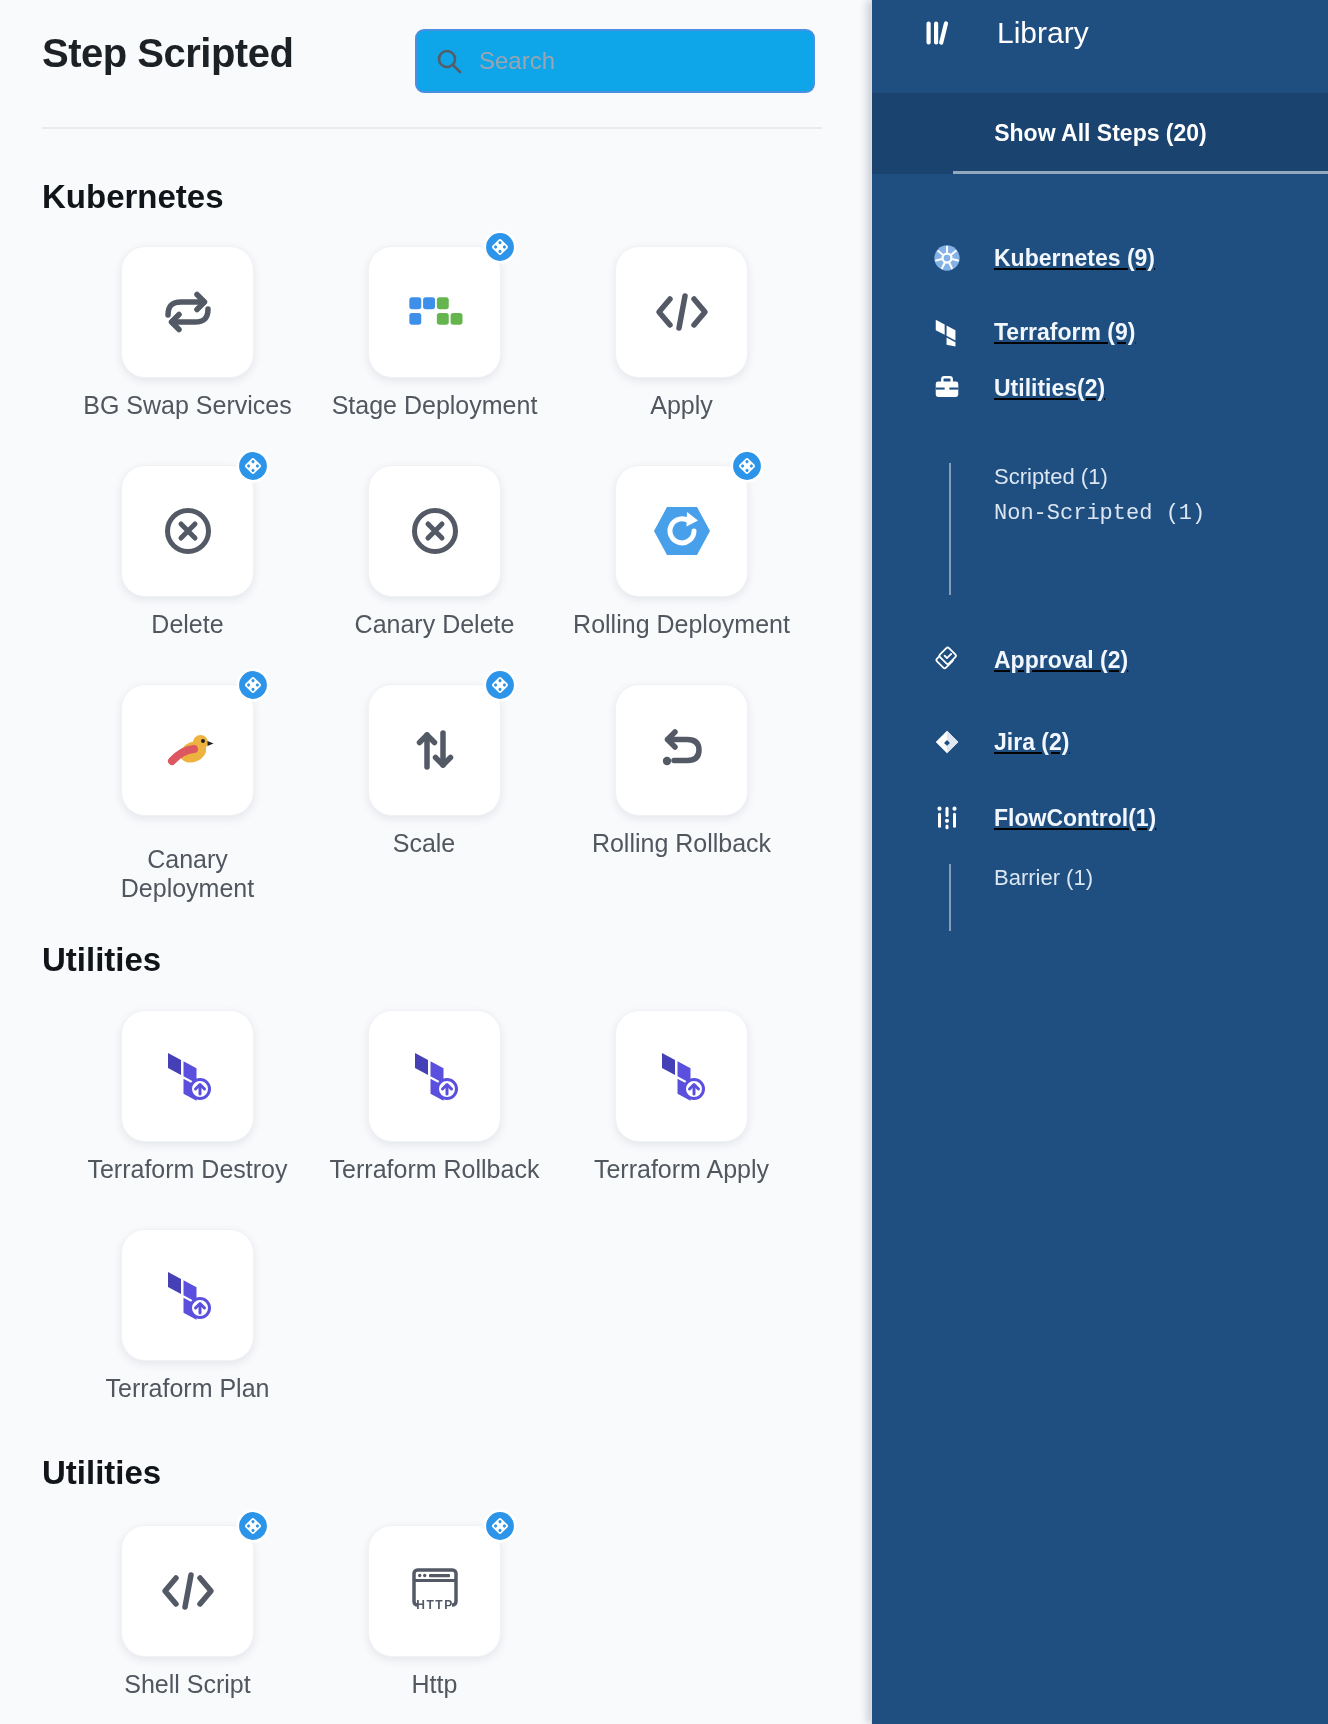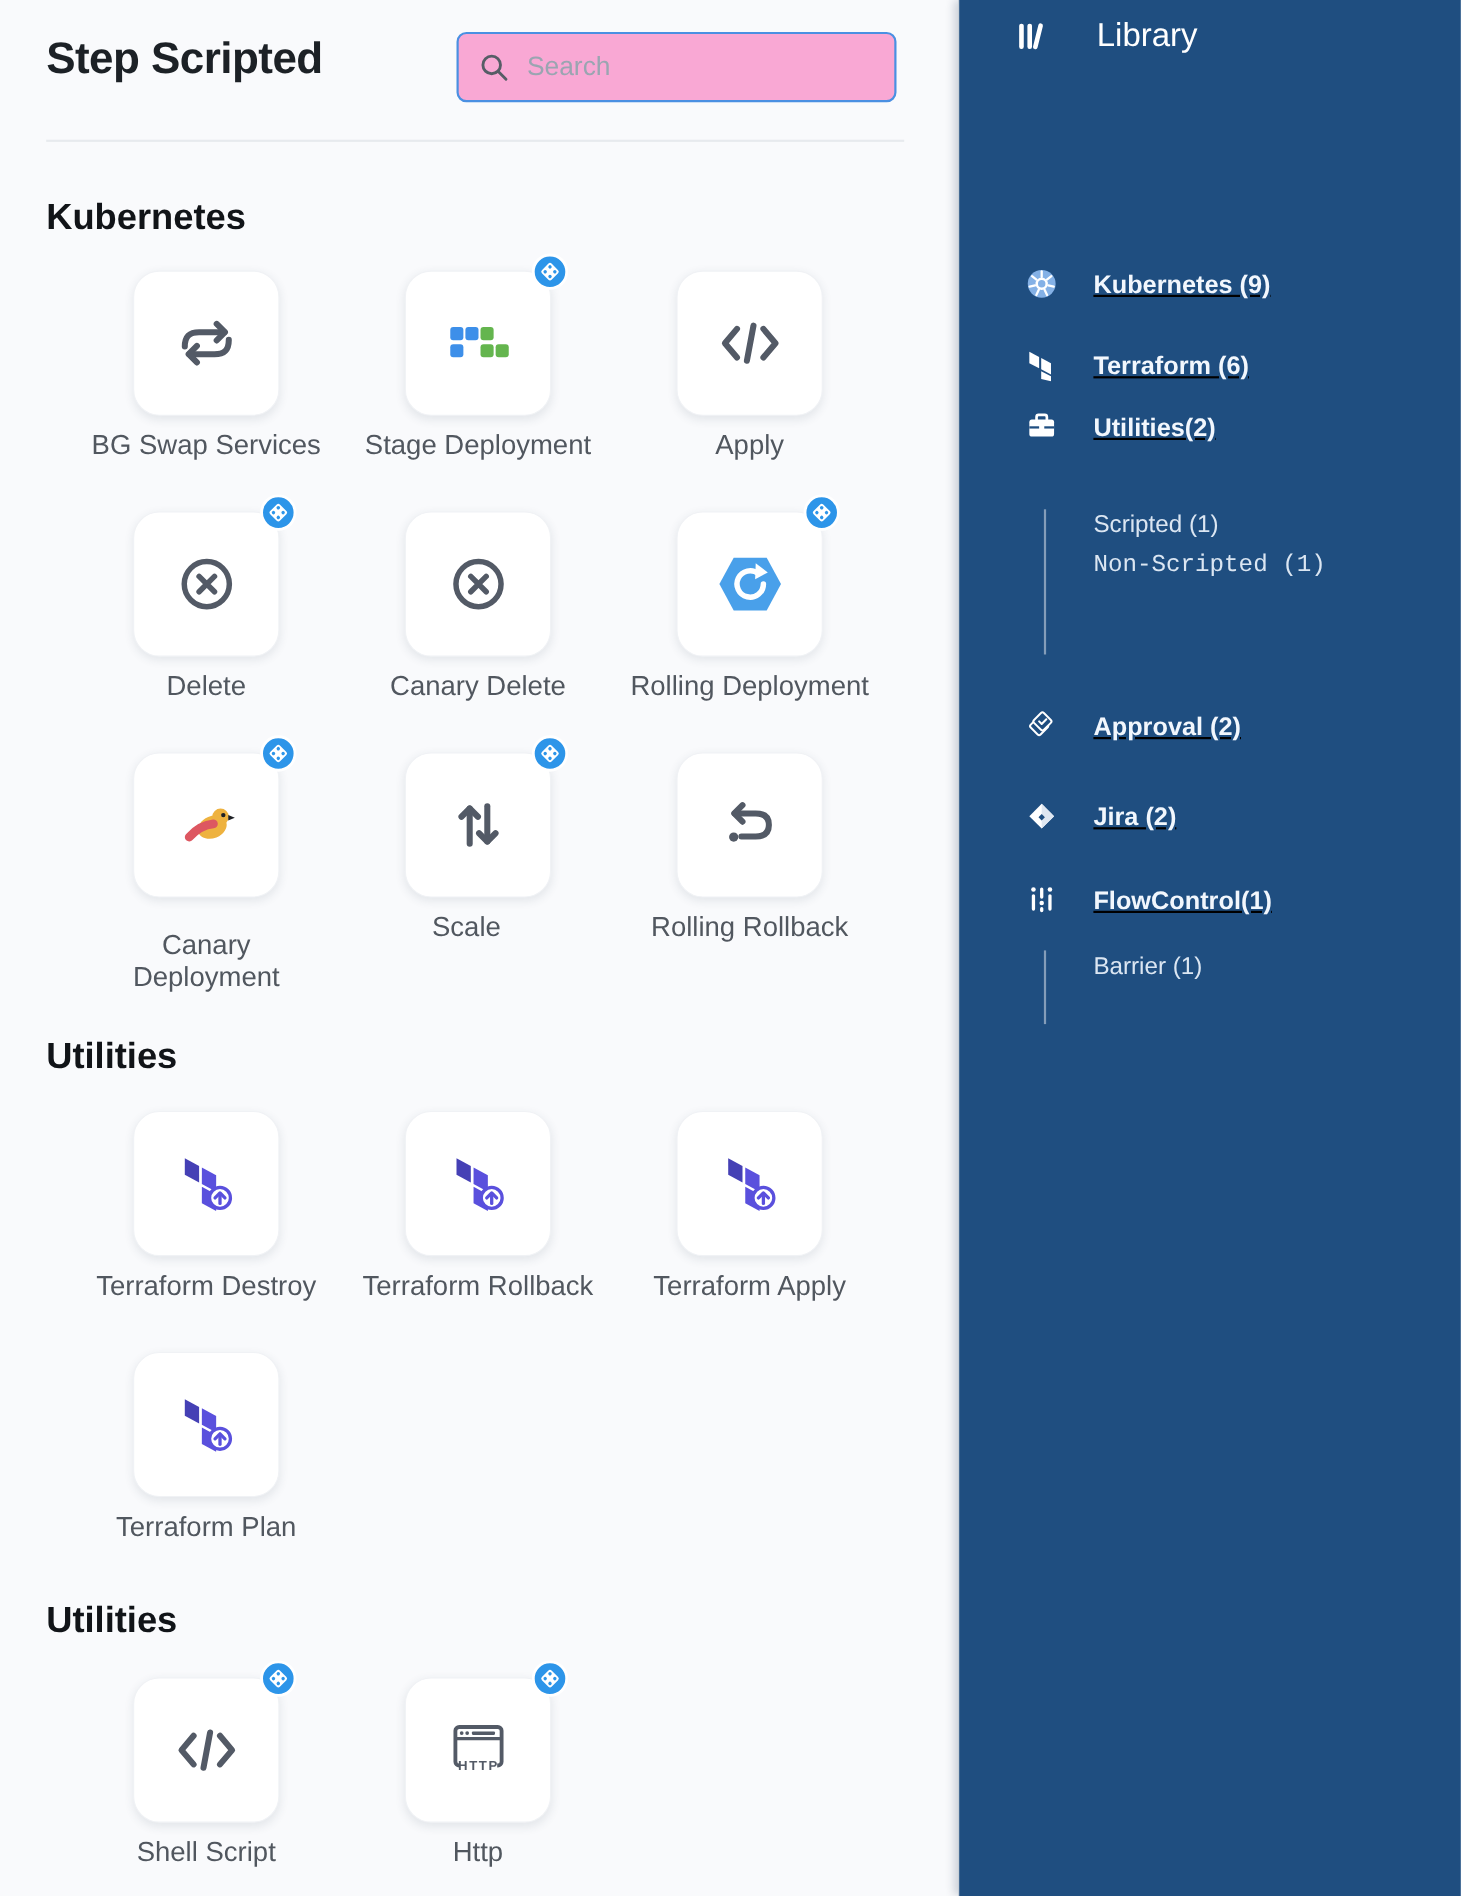--- a/index.html
+++ b/index.html
@@ -7,21 +7,21 @@
     position:relative;width:1328px;height:1724px;overflow:hidden;
     font-family:"Liberation Sans",sans-serif;background:#f9fafc;
   }
   
   .page-title{
     position:absolute;left:42px;top:30px;font-size:40px;font-weight:800;
     color:#1c2126;letter-spacing:-0.5px;line-height:46px;margin:0;
   }
   .search{
     position:absolute;left:415px;top:29px;width:400px;height:64px;
-    border:2px solid #4a90e2;border-radius:9px;background:#f9a8d4;
+    border:2px solid #4a90e2;border-radius:9px;background:#0ea5e9;
     display:flex;align-items:center;box-sizing:border-box;padding:0 14px 0 18px;
   }
   .search input{
     border:none;outline:none;background:transparent;flex:1;
     font-family:"Liberation Sans",sans-serif;font-size:24px;color:#3c434c;
     margin-left:14px;min-width:0;
   }
   .search input::placeholder{color:#9aa5b1;}
   .divider{position:absolute;left:42px;top:127px;width:780px;height:2px;background:#e7eaee;}
   .sec-h{
@@ -330,20 +330,24 @@
   <div class="side-header">
     <span class="icon-box">
       <svg width="28" height="28" viewBox="0 0 28 28">
         <rect x="3.5" y="2.5" width="4.2" height="23" rx="2" fill="#fff"></rect>
         <rect x="11" y="2.5" width="4.2" height="23" rx="2" fill="#fff"></rect>
         <rect x="18.5" y="2" width="4.2" height="24" rx="2" fill="#fff" transform="rotate(14 20.6 14)"></rect>
       </svg>
     </span>
     <span class="side-title">Library</span>
   </div>
+  <div class="tab-band">
+    <span class="tab-label">Show All Steps (20)</span>
+    <div class="tab-underline"></div>
+  </div>
   <div id="side-items">
       <div class="side-item" style="left: 59px; top: 242px;">
         <span class="icon-box">
           <svg width="30" height="30" viewBox="0 0 32 32">
         <circle cx="16" cy="16" r="13.5" fill="#84b1e6"></circle>
         <circle cx="16" cy="16" r="4.8" stroke="#fff" stroke-width="2.4" fill="none"></circle>
             <line x1="16" y1="9.5" x2="16" y2="4" stroke="#fff" stroke-width="2.2" stroke-linecap="round"></line>
             <line x1="21.081904636042193" y1="11.947316287918232" x2="25.381977789616357" y2="8.518122377695198" stroke="#fff" stroke-width="2.2" stroke-linecap="round"></line>
             <line x1="22.337031429181852" y1="17.446386070716045" x2="27.699134946181886" y2="18.670251207475772" stroke="#fff" stroke-width="2.2" stroke-linecap="round"></line>
             <line x1="18.82024430426413" y1="21.856297641365725" x2="21.206604869410697" y2="26.81162641482903" stroke="#fff" stroke-width="2.2" stroke-linecap="round"></line>
@@ -355,21 +359,21 @@
                     <span class="s-label">Kubernetes (9)</span>
       </div>
       <div class="side-item" style="left: 59px; top: 316px;">
         <span class="icon-box">
           <svg width="30" height="30" viewBox="0 0 32 32">
       <polygon points="4,3 13.5,8 13.5,19 4,14" fill="#fff"></polygon>
       <polygon points="15.5,9 25,14 25,25 15.5,20" fill="#fff"></polygon>
       <polygon points="15.5,21.8 25,26.8 25,31.5 15.5,29.5" fill="#fff"></polygon>
           </svg>
         </span>
-                    <span class="s-label">Terraform (6)</span>
+                    <span class="s-label">Terraform (9)</span>
       </div>
       <div class="side-item" style="left: 59px; top: 372px;">
         <span class="icon-box">
           <svg width="30" height="30" viewBox="0 0 32 32">
       <rect x="11" y="4.5" width="10" height="7" rx="2" stroke="#fff" stroke-width="2.6" fill="none"></rect>
       <rect x="4" y="9" width="24" height="16.5" rx="2.5" fill="#fff"></rect>
       <rect x="4" y="15.5" width="24" height="2.2" fill="#1f4e80"></rect>
       <rect x="13.5" y="14" width="5" height="5.4" rx="1" fill="#fff"></rect>
           </svg>
         </span>

